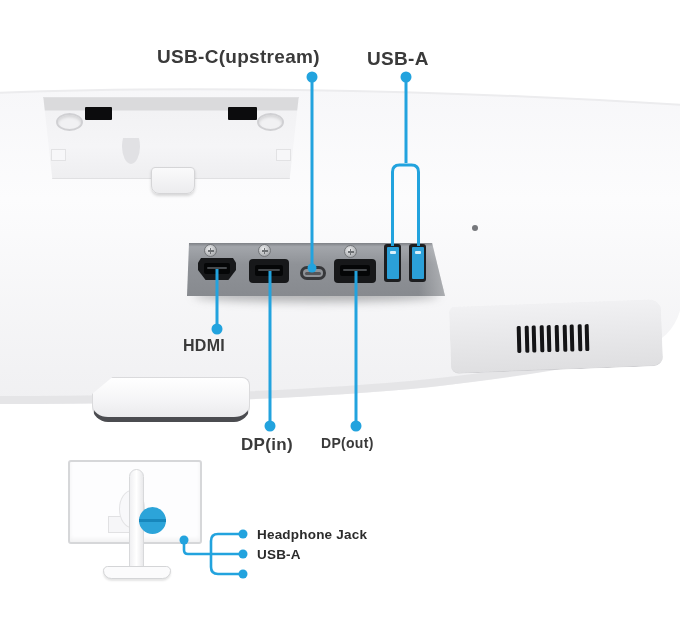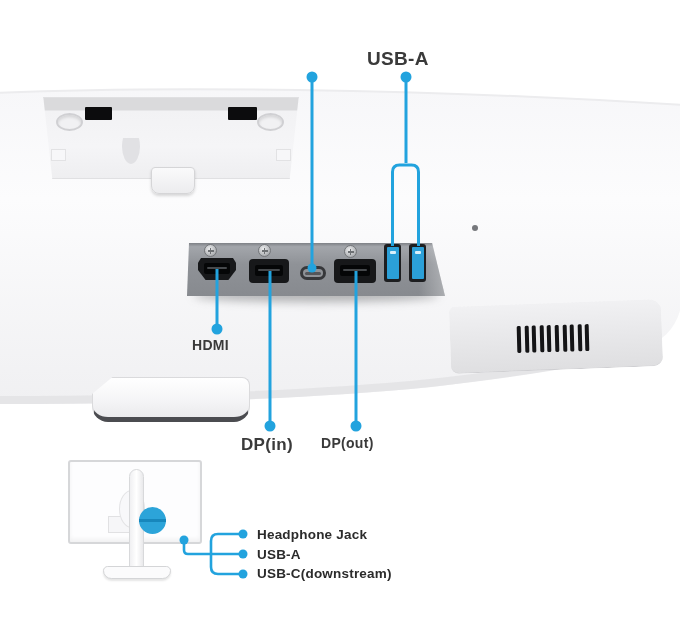--- a/index.html
+++ b/index.html
@@ -5,21 +5,21 @@
   html,body{margin:0;padding:0;background:#ffffff;}
   .stage{position:relative;width:680px;height:630px;background:#ffffff;overflow:hidden;
          font-family:"Liberation Sans",sans-serif;}
   .abs{position:absolute;}
   svg.layer{position:absolute;left:0;top:0;pointer-events:none;}
 
   
   .lbl{position:absolute;color:#3a3a3a;font-weight:700;letter-spacing:.3px;white-space:nowrap;}
   .lbl-ucup{left:157px;top:46px;font-size:19px;}
   .lbl-usba-rear{left:367px;top:48px;font-size:19px;}
-  .lbl-hdmi{left:192px;top:337px;font-size:14px;}
+  .lbl-hdmi{left:183px;top:337px;font-size:16px;}
   .lbl-dpin{left:241px;top:435px;font-size:17px;}
   .lbl-dpout{left:321px;top:435px;font-size:14px;}
   .lbl-sm{font-size:13.5px;color:#2b2b2b;letter-spacing:.2px;}
   .lbl-hp{left:257px;top:527px;text-align:center;}
   .lbl-usba-side{left:257px;top:547px;}
   .lbl-ucdown{left:257px;top:566px;}
 
   
   .vesa{left:42px;top:97px;width:258px;height:82px;
         background:linear-gradient(180deg,#dadadc 0,#dadadc 13px,#f2f2f4 14px,#f5f5f7 60%,#eeeef0 100%);
@@ -222,21 +222,21 @@
       <circle cx="217" cy="329" r="5.5"></circle>
       <circle cx="270" cy="426" r="5.5"></circle>
       <circle cx="356" cy="426" r="5.5"></circle>
       <circle cx="184" cy="540" r="4.5"></circle>
       <circle cx="243" cy="534" r="4.5"></circle>
       <circle cx="243" cy="554" r="4.5"></circle>
       <circle cx="243" cy="574" r="4.5"></circle>
     </g>
   </svg>
 
+  <div class="lbl lbl-ucup">USB-C(upstream)</div>
   <div class="lbl lbl-usba-rear">USB-A</div>
   <div class="lbl lbl-hdmi">HDMI</div>
   <div class="lbl lbl-dpin">DP(in)</div>
   <div class="lbl lbl-dpout">DP(out)</div>
   <div class="lbl lbl-sm lbl-hp">Headphone Jack</div>
   <div class="lbl lbl-sm lbl-usba-side">USB-A</div>
-  <div class="lbl lbl-sm lbl-ucdown">USB-C(downstream)</div>
 
 </div>
 
 </body></html>

